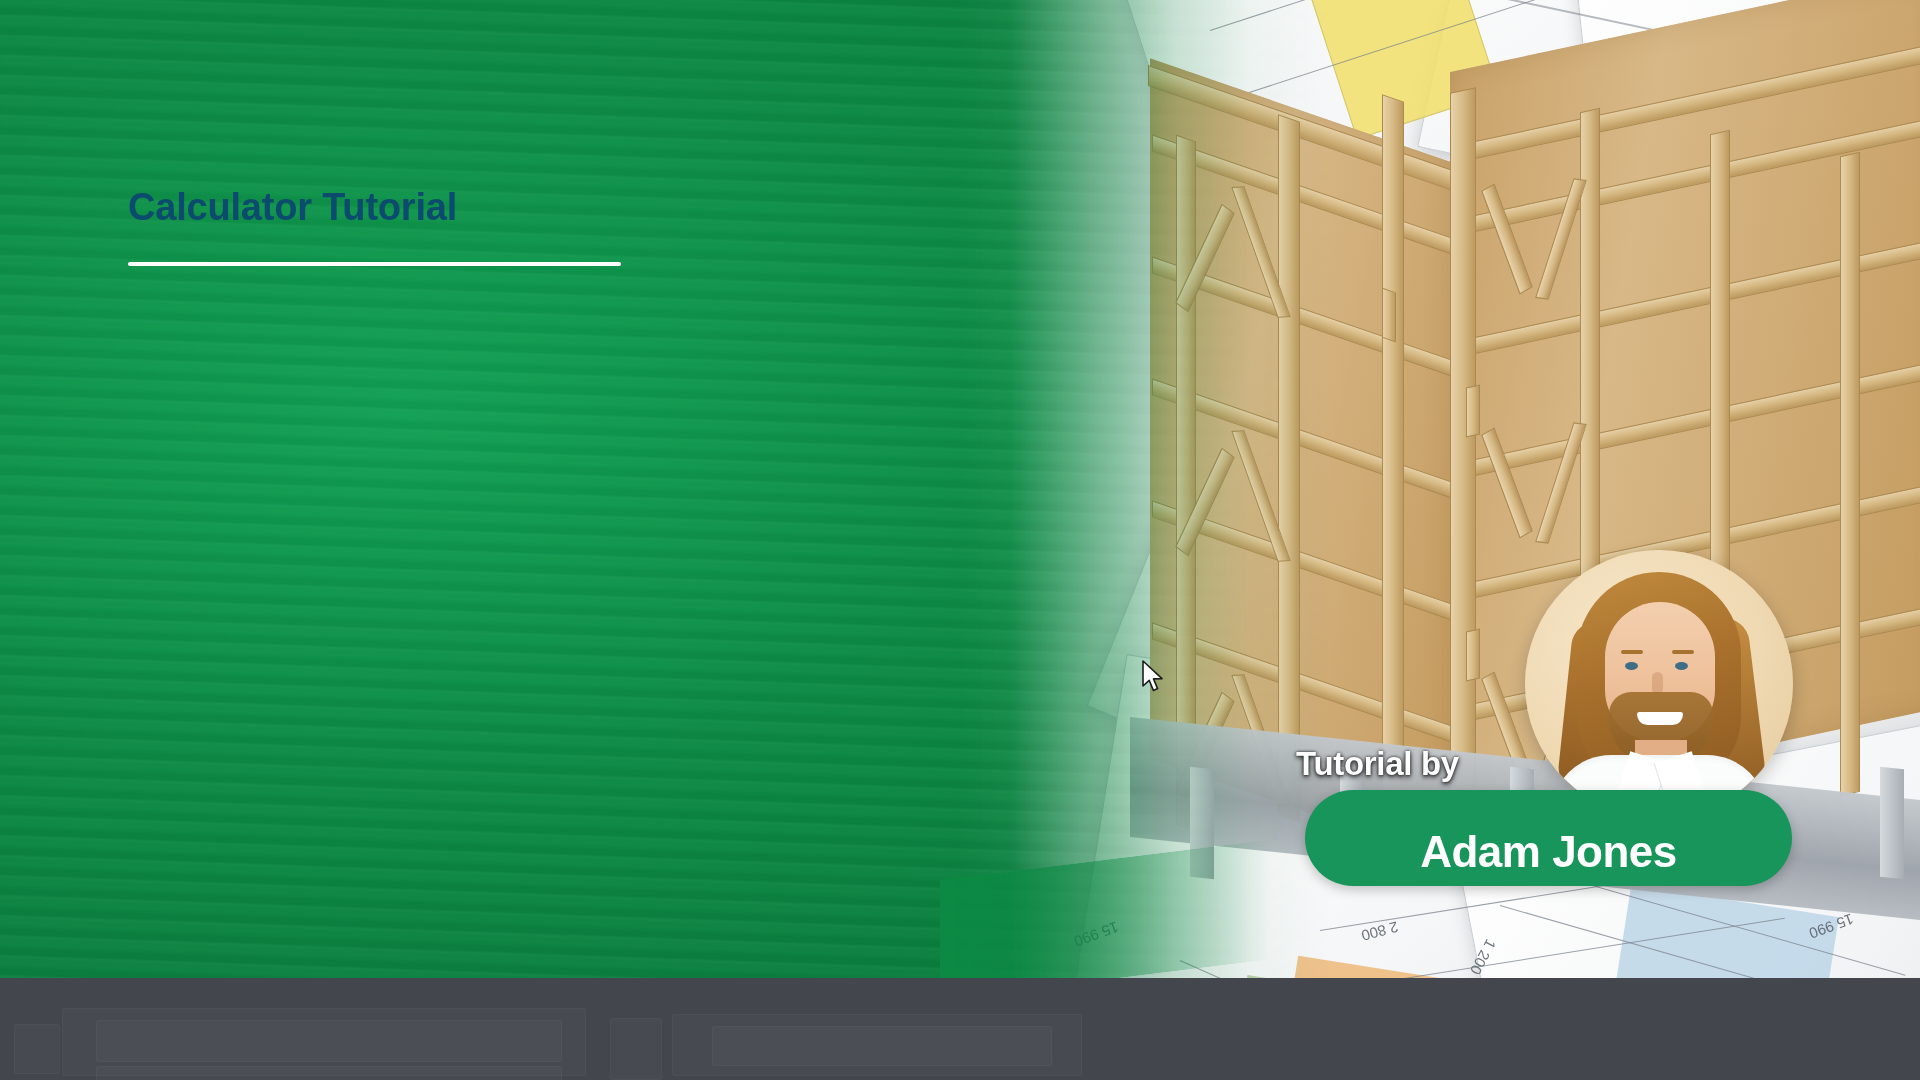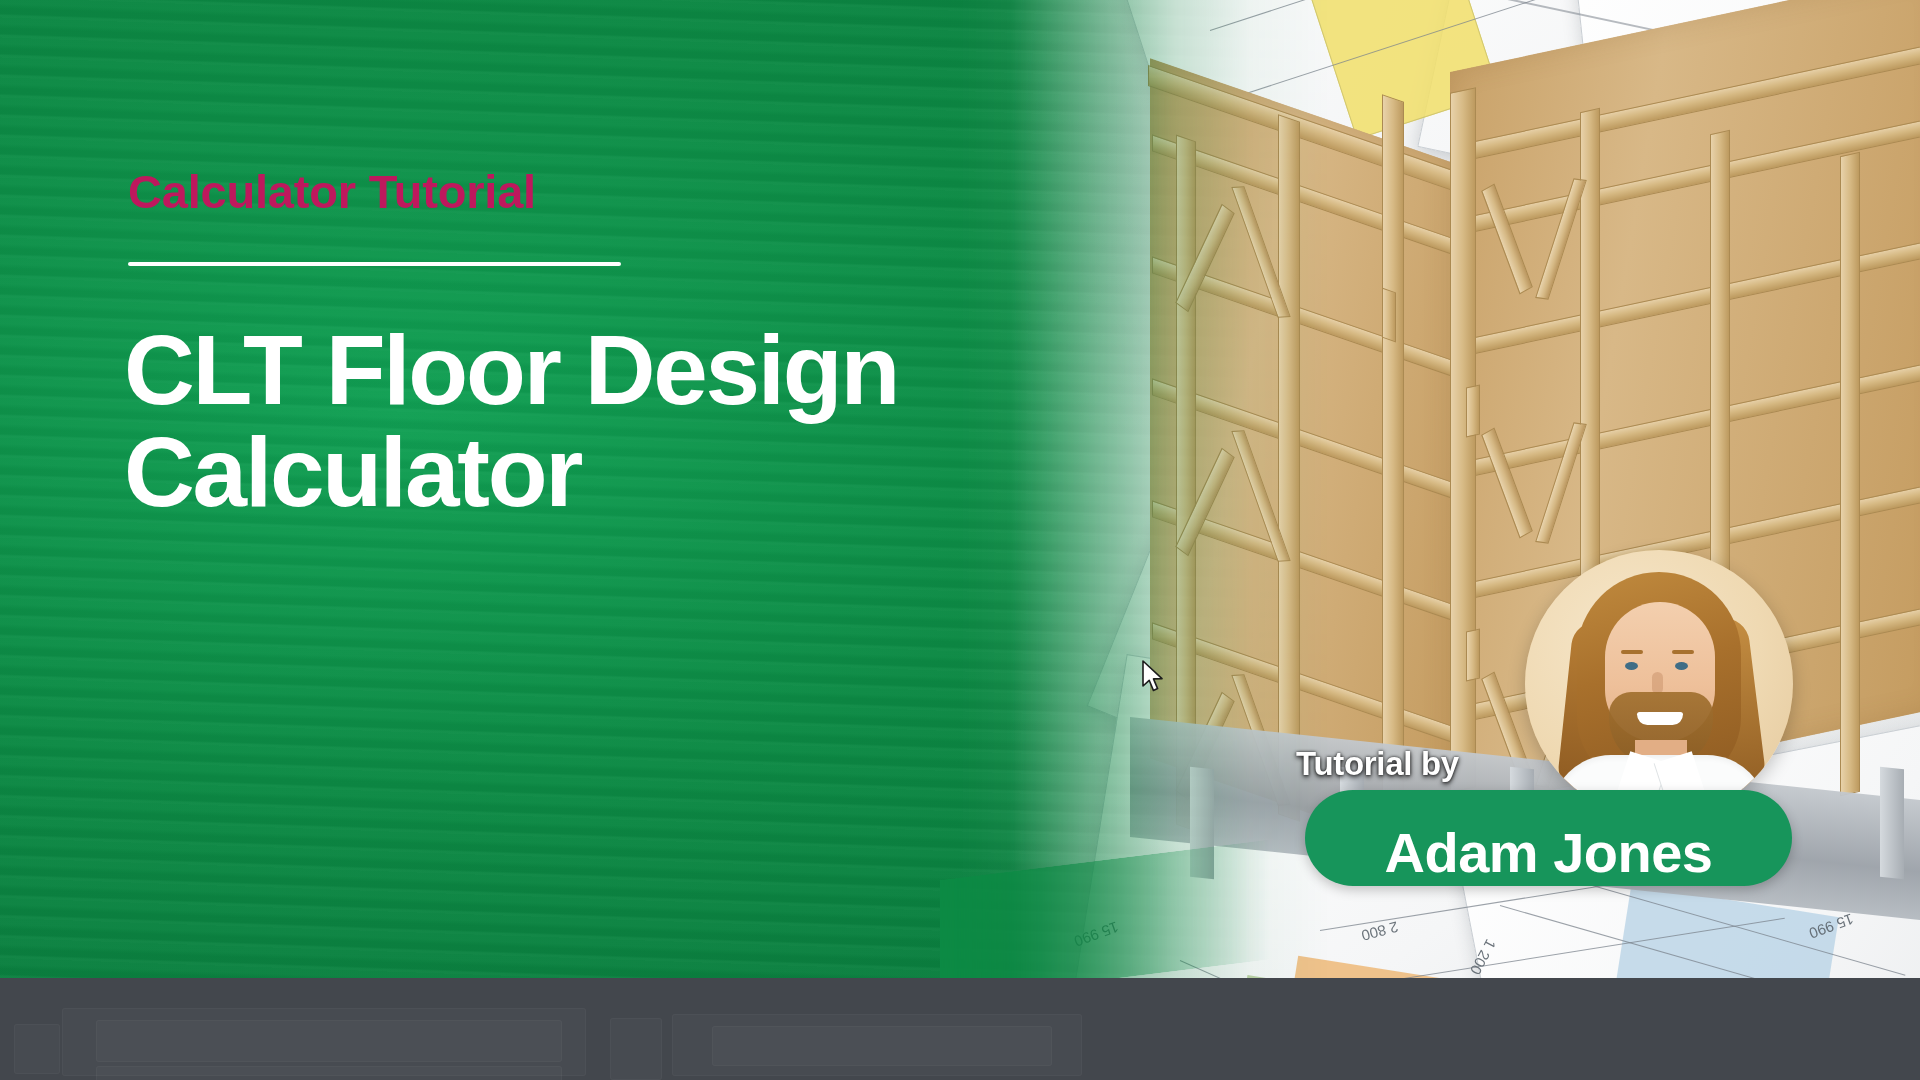--- a/index.html
+++ b/index.html
@@ -157,22 +157,22 @@
   .green-wedge {
     position:absolute; left:940px; top:880px; width:520px; height:120px;
     background:linear-gradient(90deg,#0c8a44,#0c8a44);
     transform:skewY(-7deg); transform-origin:left top;
     -webkit-mask-image:linear-gradient(to right, rgba(0,0,0,1) 0, rgba(0,0,0,0) 330px);
     mask-image:linear-gradient(to right, rgba(0,0,0,1) 0, rgba(0,0,0,0) 330px);
   }
 
   
   .eyebrow {
-    position:absolute; left:128px; top:168px;
-    font-size:47px; font-weight:bold; color:#be185d;
+    position:absolute; left:128px; top:188px;
+    font-size:38px; font-weight:bold; color:#0c4a6e;
     letter-spacing:-.2px; line-height:1;
   }
   .eyebrow-rule {
     position:absolute; left:128px; top:262px;
     width:493px; height:4px; background:#ffffff; border-radius:2px;
   }
   .headline {
     position:absolute; left:124px; top:320px;
     width:920px;
     font-size:98px; font-weight:bold; color:#ffffff;
@@ -202,21 +202,21 @@
   }
   .pill-green {
     position:absolute; left:1305px; top:790px;
     width:487px; height:96px;
     background:#17955b; border-radius:48px;
     display:flex; align-items:center; justify-content:center;
     box-shadow:0 4px 12px rgba(0,0,0,.22);
     z-index:6;
   }
   .pill-green span {
-    font-size:56px; font-weight:bold; color:#ffffff; letter-spacing:-.5px;margin-top:28px;
+    font-size:44px; font-weight:bold; color:#ffffff; letter-spacing:-.5px;margin-top:28px;
   }
 
   
   .avatar {
     position:absolute; left:1525px; top:550px;
     width:268px; height:268px; border-radius:50%;
     overflow:hidden; z-index:5;
     background:radial-gradient(circle at 38% 34%, #f6e6c9 0%, #efd9b2 55%, #e3c79b 100%);
     box-shadow:0 6px 18px rgba(0,0,0,.22);
   }
@@ -392,24 +392,20 @@
         <div class="base-col" style="left:730px;"></div>
       </div>
     </div>
 
     <div class="green-overlay"></div>
     <div class="green-wedge"></div>
 
     <div class="eyebrow">Calculator Tutorial</div>
     <div class="eyebrow-rule"></div>
 
-    <h1 class="headline">
-      <span>CLT Floor Design</span>
-      <span class="l2">Calculator</span>
-    </h1>
 
 
     <div class="avatar">
       <div class="av-hair-l"></div>
       <div class="av-hair-r"></div>
       <div class="av-hair"></div>
       <div class="av-face"></div>
       <div class="av-brow l"></div>
       <div class="av-brow r"></div>
       <div class="av-eye l"></div>

